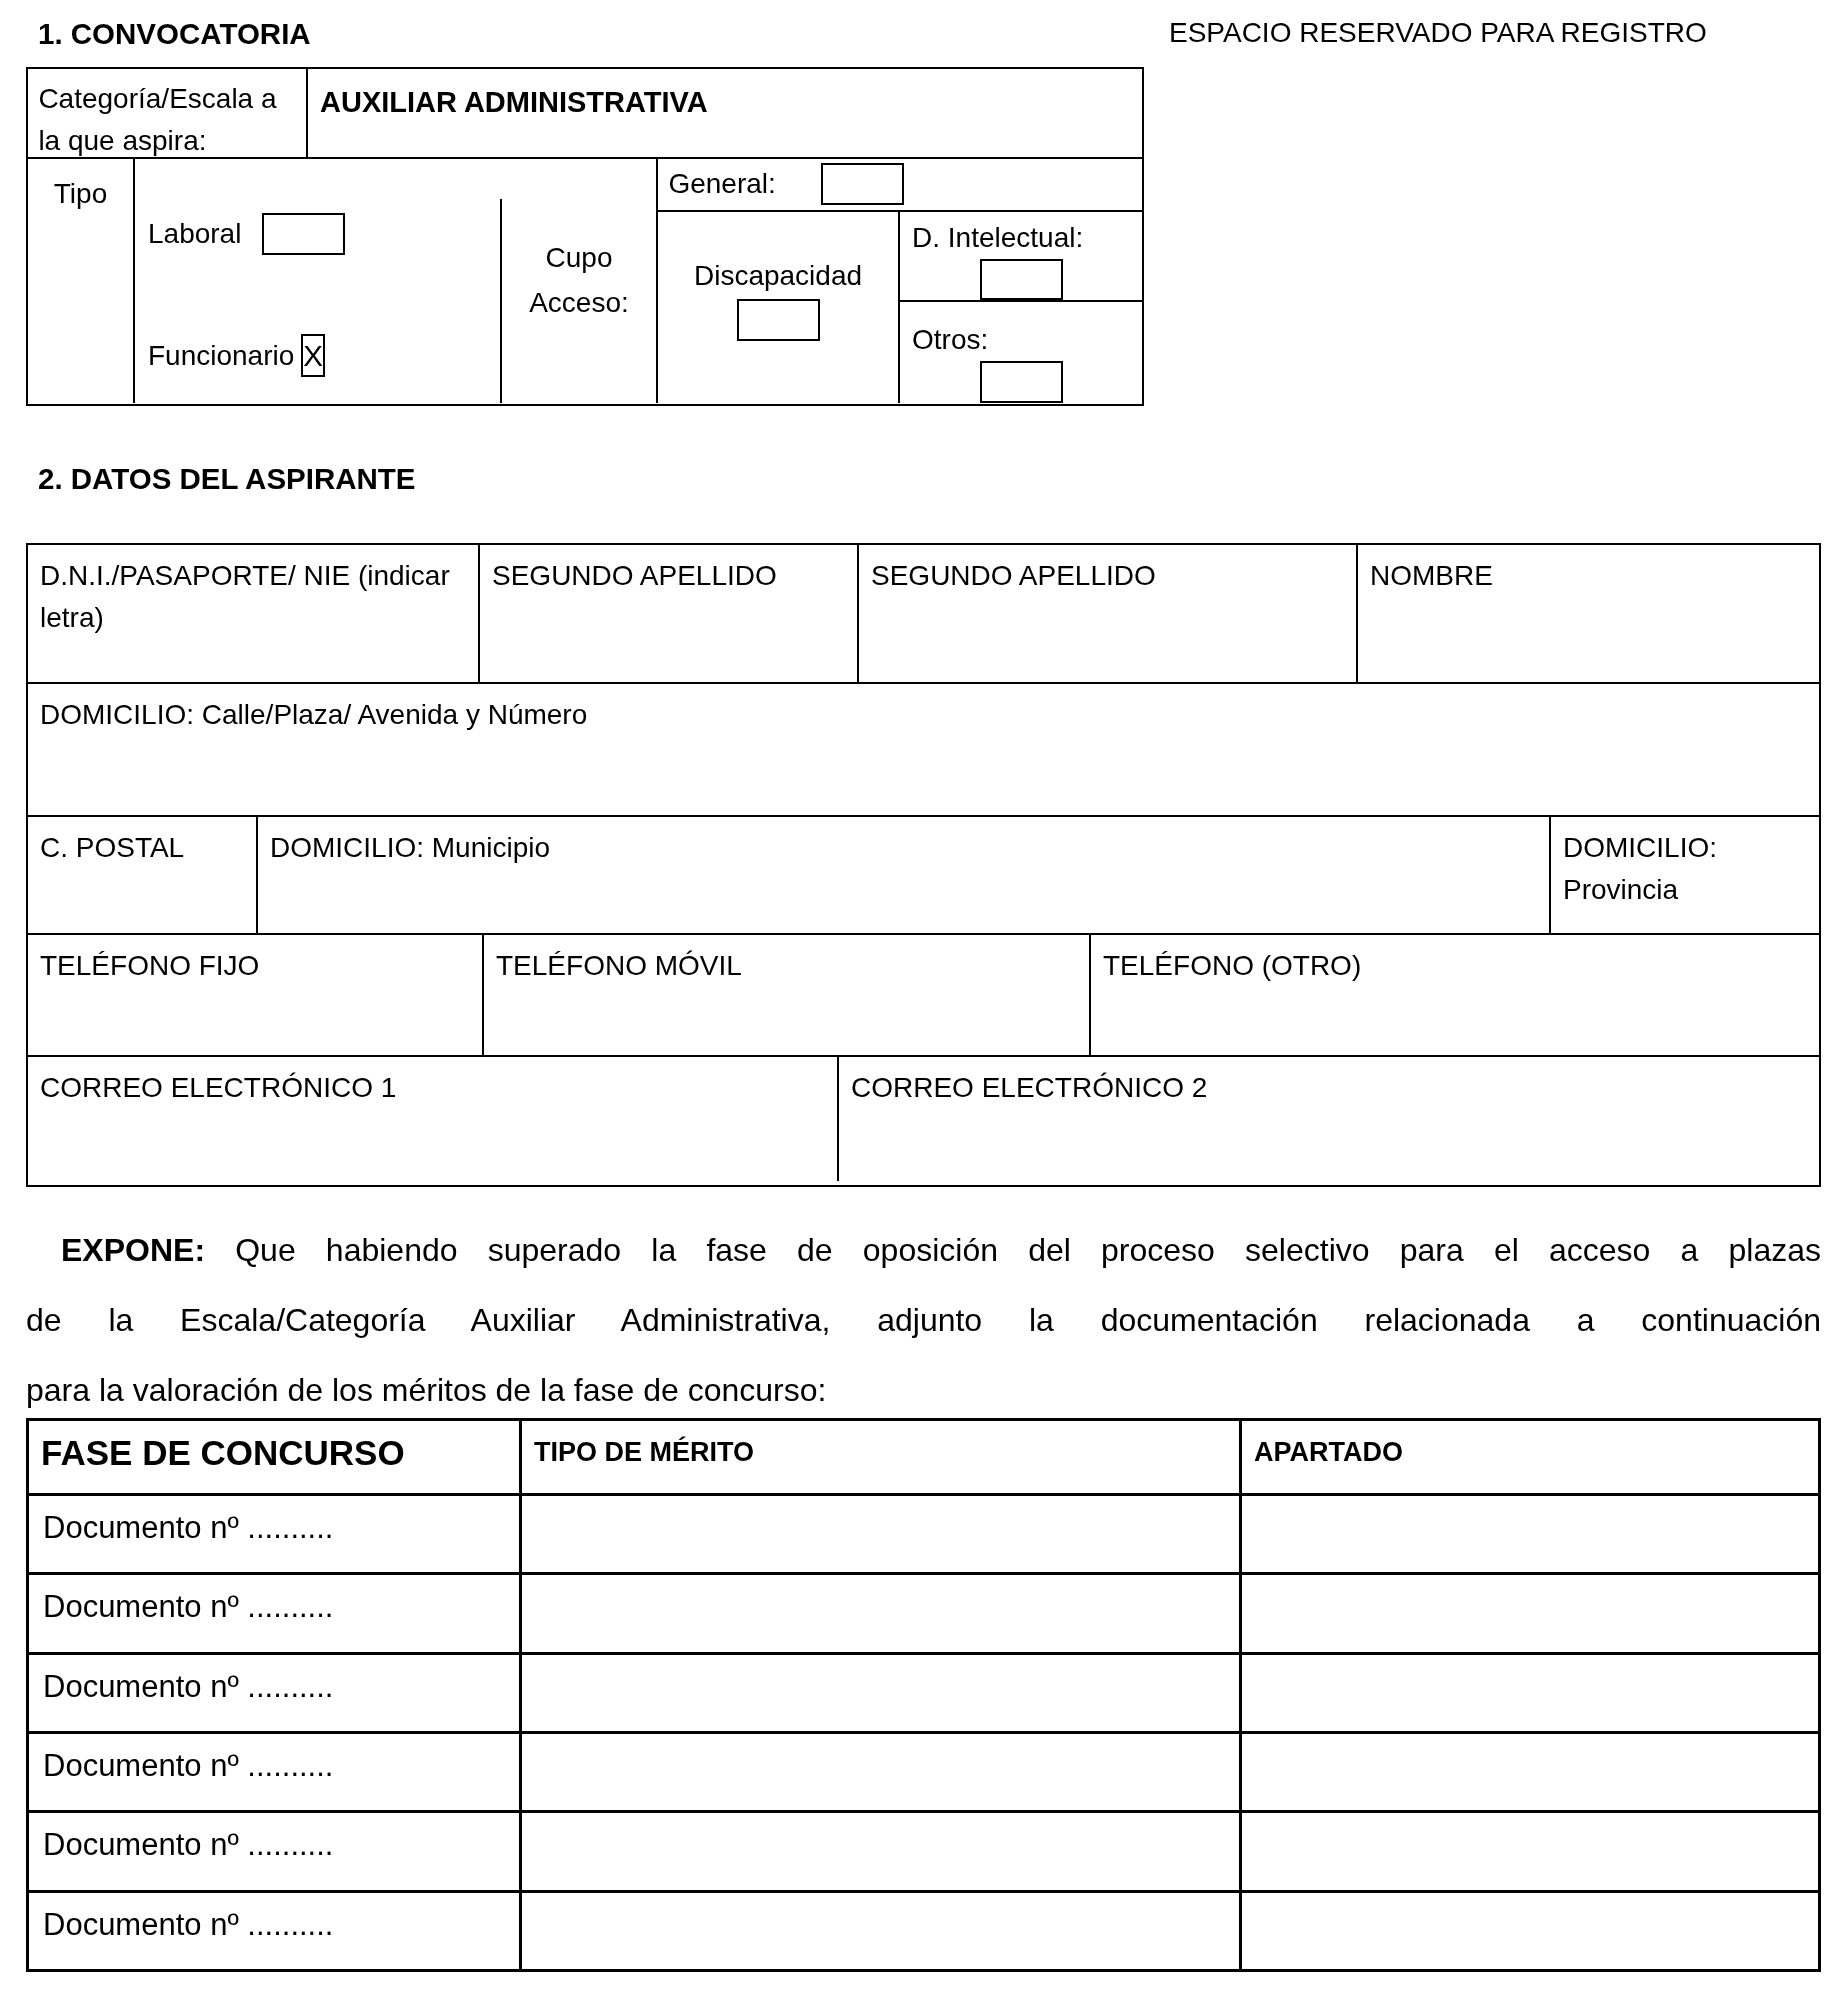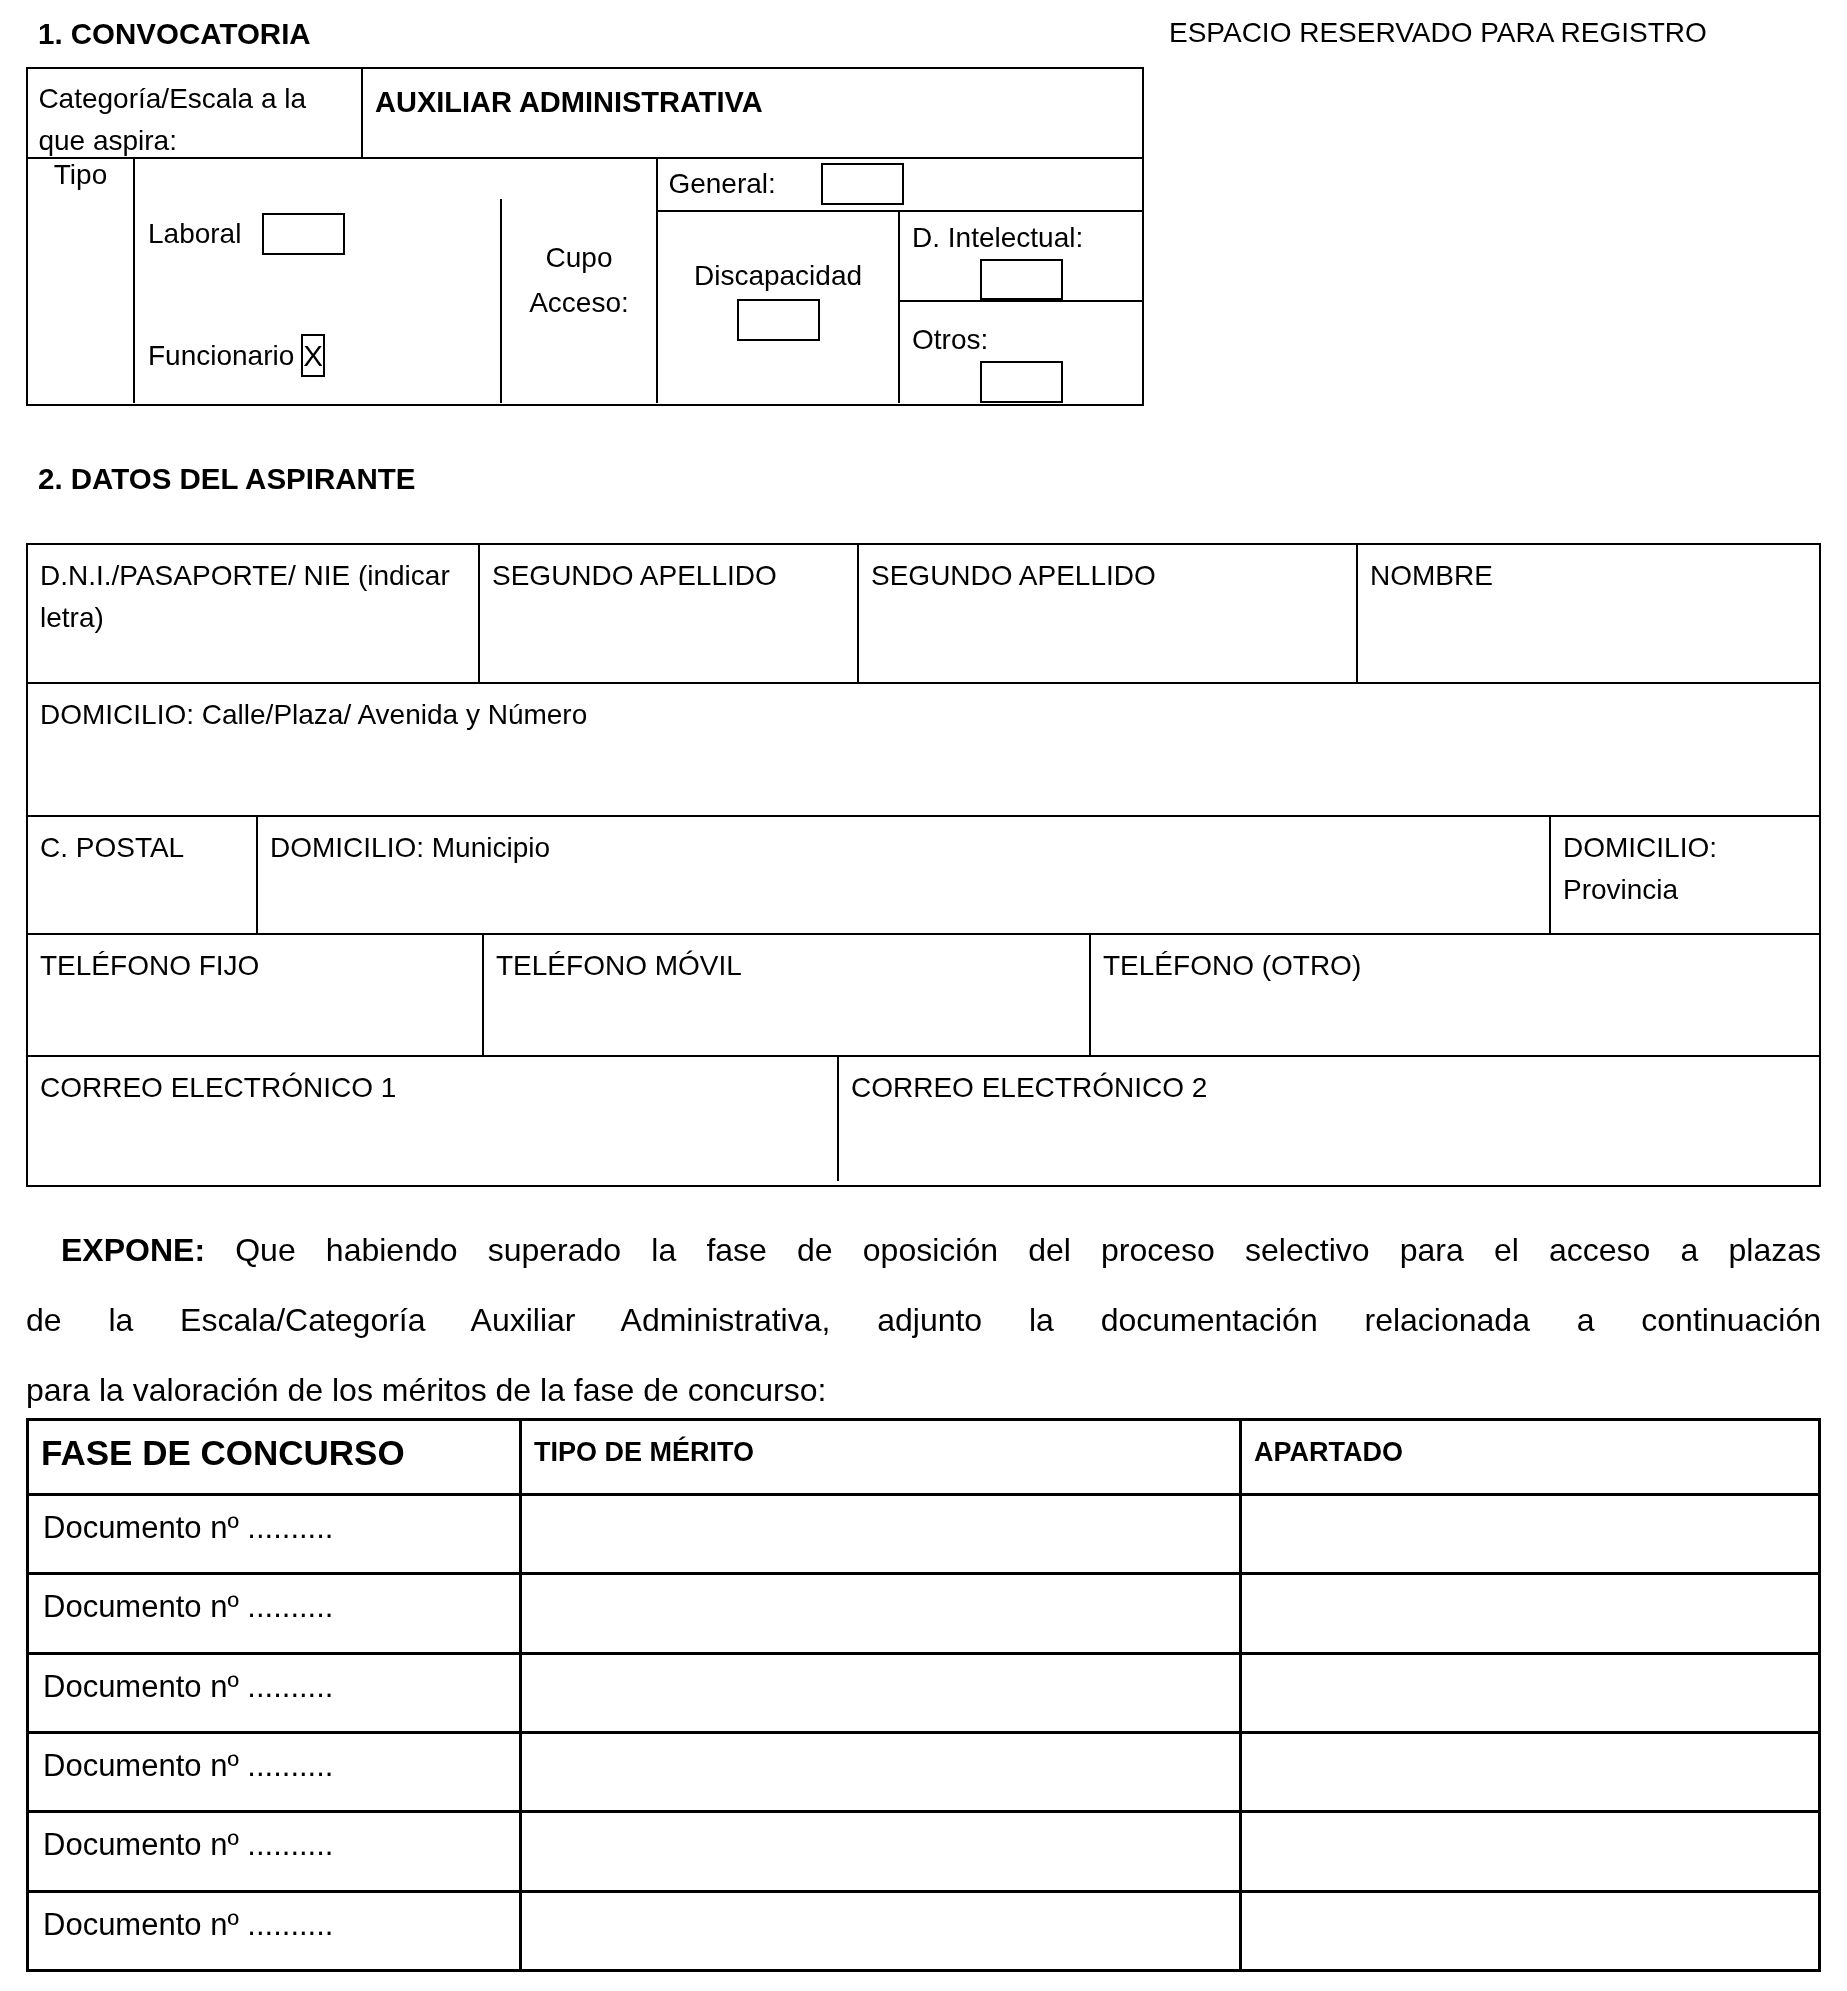--- a/index.html
+++ b/index.html
@@ -7,26 +7,26 @@
               font-family:"Liberation Sans","DejaVu Sans",sans-serif; color:#000; }
   .page { position:relative; width:1848px; height:1991px; background:#fff; }
 
   .sec-title { position:absolute; font-weight:bold; font-size:29.5px; }
   .registro  { position:absolute; left:1169px; top:17.4px; font-size:28px; }
 
   
   .conv { position:absolute; left:26px; top:67px; width:1118px; height:339px;
           border:2.6px solid #000; font-size:28px; }
   .conv-rowA { display:flex; height:90px; }
-  .conv-catlabel { width:335px; border-right:2.6px solid #000; border-bottom:2.6px solid #000;
+  .conv-catlabel { width:280px; border-right:2.6px solid #000; border-bottom:2.6px solid #000;
                    padding:8.7px 26px 0 10.4px; line-height:1.5; }
   .conv-catvalue { flex:1; border-bottom:2.6px solid #000; padding:17.4px 0 0 12px;
                    font-weight:bold; font-size:29px; }
   .conv-rowB { display:flex; height:244px; }
-  .conv-tipo { width:107px; border-right:2.6px solid #000; text-align:center; }
+  .conv-tipo { width:107px; border-right:2.6px solid #000; padding-top:19px; text-align:center; }
   .conv-lab  { width:367px; border-right:2.6px solid #000; position:relative;margin-top:40px; }
   .lab-line, .fun-line { position:absolute; left:13px; display:flex; align-items:center; }
   .lab-line { top:14px; }
   .fun-line { top:135px; }
   .conv-cupo { width:156px; border-right:2.6px solid #000; display:flex; align-items:center;
                justify-content:center; text-align:center; line-height:1.6; padding:0 17.4px; }
   .conv-right { flex:1; display:flex; flex-direction:column; }
   .conv-general { height:65px; border-bottom:2.6px solid #000; display:flex; align-items:center;
                   padding-left:10.4px; }
   .conv-lower { flex:1; display:flex; }

